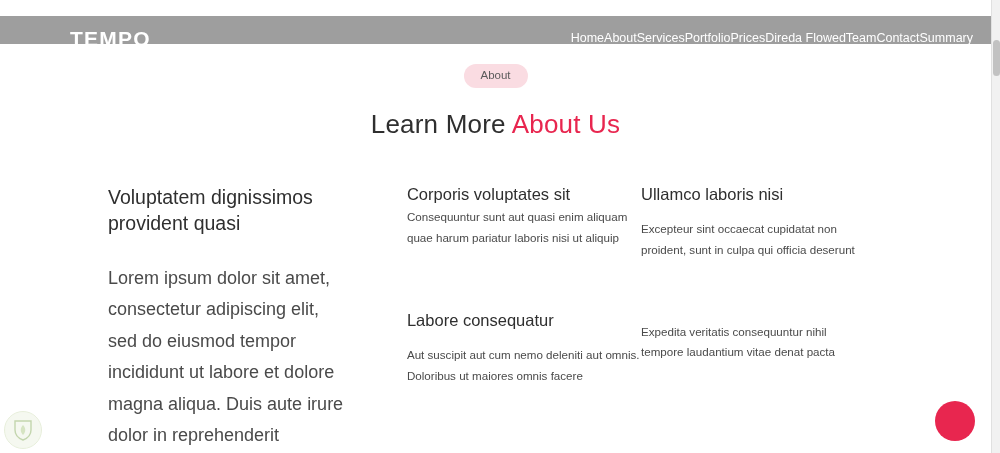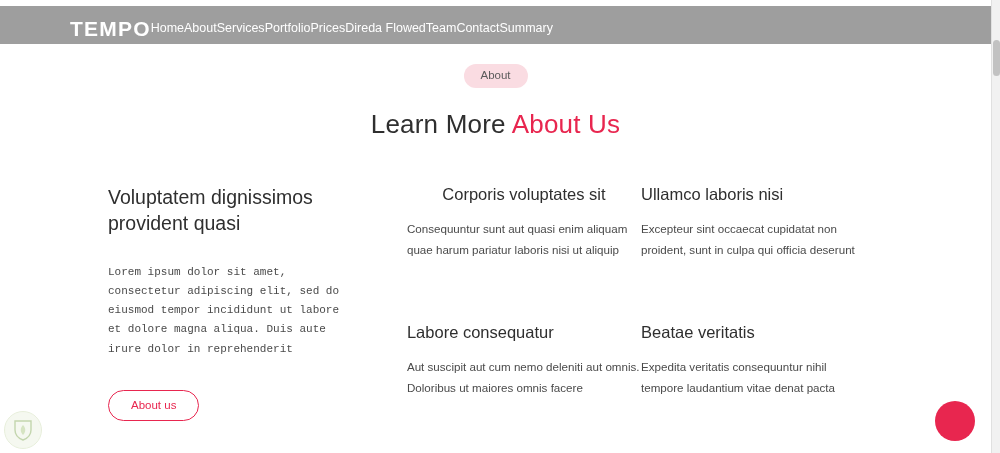--- a/index.html
+++ b/index.html
@@ -16,26 +16,27 @@
     position: relative;
     width: 1000px;
     height: 453px;
     background: #ffffff;
     overflow: hidden;
   }
 
   
   .navbar {
     position: absolute;
-    top: 6px; left: 0;
+    top: 16px; left: 0;
     width: 991px;
     height: 44px;
     background: #9e9e9e;
     display: flex;
     align-items: center;
+    justify-content: space-between;
     padding: 0 18px 0 70px;
   }
   .brand {
     color: #ffffff;
     font-size: 21px;
     font-weight: bold;
     letter-spacing: 1.2px;
     line-height: 1;
   }
   .navlinks {
@@ -99,26 +100,25 @@
 
   .lead-title {
     font-size: 19.5px;
     color: #2f2f2f;
     font-weight: normal;
     line-height: 1.35;
     margin: 0 0 26px 0;
     max-width: 230px;
   }
   .lead-body {
-    font-size: 11px;
+    font-size: 18px;
     color: #4a4a4a;
     line-height: 1.75;
     margin: 0 0 31px 0;
     max-width: 340px;
-    font-family: Liberation Mono, monospace;
   }
   .ghost-btn {
     display: inline-block;
     border: 1px solid #e8264f;
     color: #e8264f;
     background: transparent;
     font-size: 11.5px;
     padding: 9px 22px;
     border-radius: 16px;
     line-height: 1;
@@ -134,21 +134,21 @@
     margin: 0 0 14px 0;
     line-height: 1.3;
   }
   .feature p {
     font-size: 11.6px;
     color: #4a4a4a;
     line-height: 1.75;
     margin: 0;
     max-width: 262px;
   }
-  .col-mid .feature:first-child h3 { margin-bottom: 14px; text-align: center; }
+  .col-mid .feature:first-child h3 { margin-bottom: 2px; }
   .spacer-mid { height: 24px; }
 
   
   .fab {
     position: absolute;
     right: 25px;
     bottom: 12px;
     width: 40px;
     height: 40px;
     border-radius: 50%;
@@ -238,21 +238,20 @@
         </div>
       </div>
 
       <div class="col-right">
         <div class="feature">
           <h3>Ullamco laboris nisi</h3>
           <p>Excepteur sint occaecat cupidatat non proident, sunt in culpa qui officia deserunt</p>
         </div>
         <div class="spacer-mid"></div>
         <div class="feature">
-          <h3>Beatae veritatis</h3>
           <p>Expedita veritatis consequuntur nihil tempore laudantium vitae denat pacta</p>
         </div>
       </div>
 
     </div>
   </div>
 
   <button class="fab"></button>
 
   <div class="watermark">

